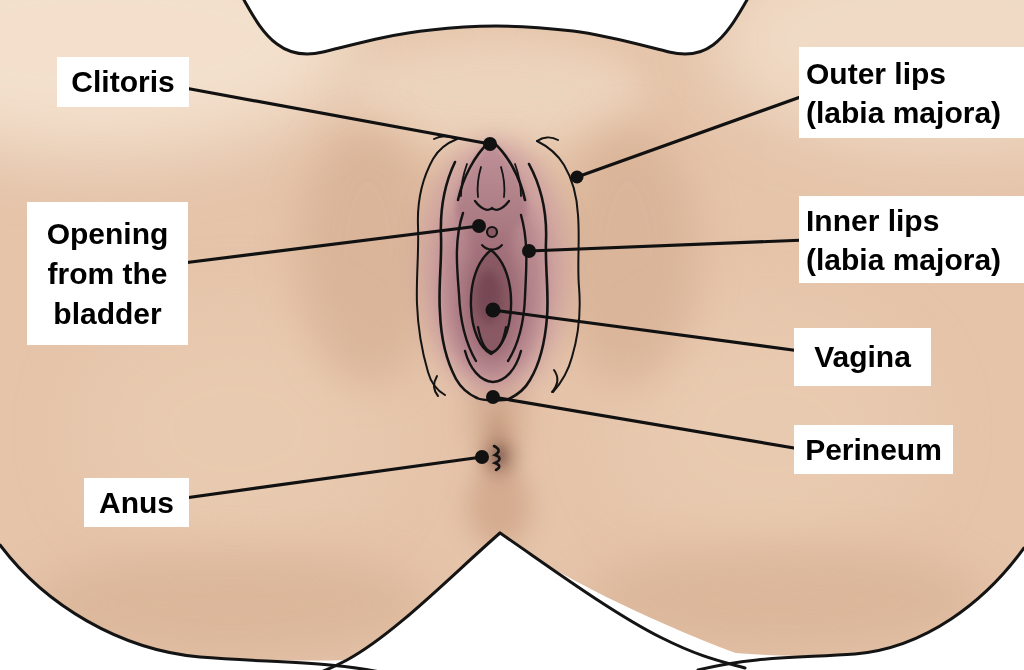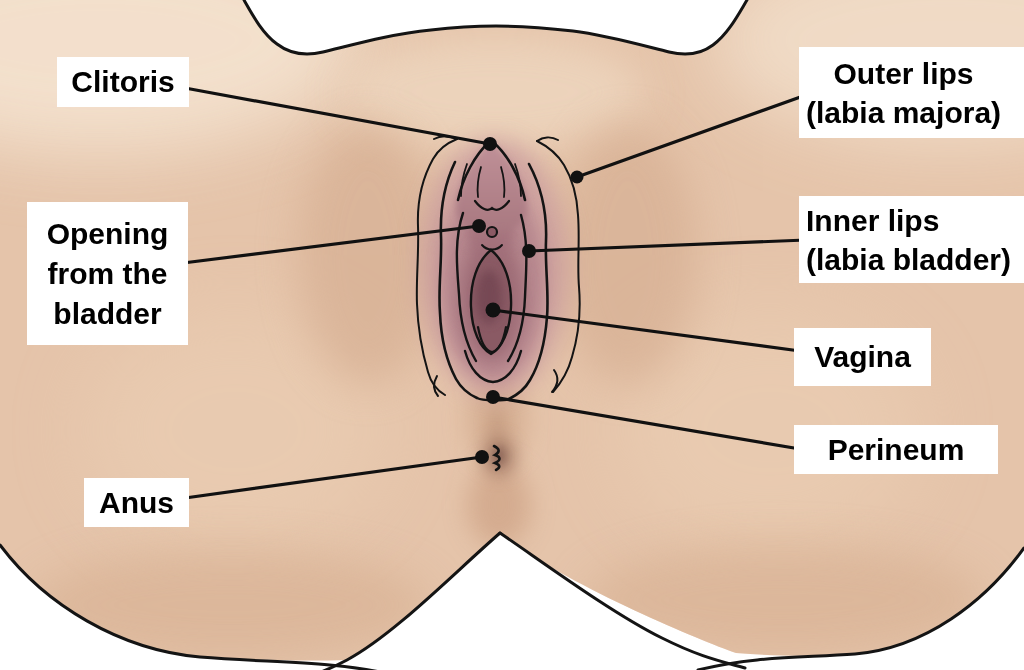--- a/index.html
+++ b/index.html
@@ -27,24 +27,24 @@
   }
   .label.left{
     justify-content:flex-start;
     text-align:left;
     padding-left:7px;
     line-height:39px;
   }
   #lbl-clitoris {left:57px;  top:57px;  width:132px; height:50px;}
   #lbl-bladder  {left:27px;  top:202px; width:161px; height:143px;}
   #lbl-anus     {left:84px;  top:478px; width:105px; height:49px;}
-  #lbl-outer    {left:799px; top:47px;  width:225px; height:91px;text-align:center;}
+  #lbl-outer    {left:799px; top:47px;  width:225px; height:91px;}
   #lbl-inner    {left:799px; top:196px; width:225px; height:87px;}
   #lbl-vagina   {left:794px; top:328px; width:137px; height:58px;}
-  #lbl-perineum {left:794px; top:425px; width:204px; height:49px;}
+  #lbl-perineum {left:794px; top:425px; width:159px; height:49px;}
 </style>
 </head>
 <body>
 
 <div class="stage">
 
   <svg width="1024" height="670" viewBox="0 0 1024 670">
     <defs>
       <clipPath id="bodyClip">
         <path d="M0,0 L244,0 C252,14 262,33 277,44 C290,54 306,56 323,52 C356,44 391,34 431,30 C456,27 476,26 496,26 C520,26 546,28 573,31 C606,35 641,45 669,52 C685,56 701,54 713,45 C728,34 738,15 747,0 L1024,0 L1024,548 C985,602 925,648 855,654 C812,657 778,656 736,653 C700,640 565,585 500,533 C455,572 395,634 347,660 C310,661 268,661 200,657 C120,650 45,605 0,545 Z"></path>
@@ -171,16 +171,16 @@
   </svg>
 
   <div class="label" id="lbl-bladder">Opening
 from the
 bladder</div>
   <div class="label" id="lbl-clitoris">Clitoris</div>
   <div class="label" id="lbl-anus">Anus</div>
   <div class="label left" id="lbl-outer">Outer lips
 (labia majora)</div>
   <div class="label left" id="lbl-inner">Inner lips
-(labia bladder)</div>
+(labia majora)</div>
   <div class="label" id="lbl-vagina">Vagina</div>
   <div class="label" id="lbl-perineum">Perineum</div>
 </div>
 
 </body></html>

